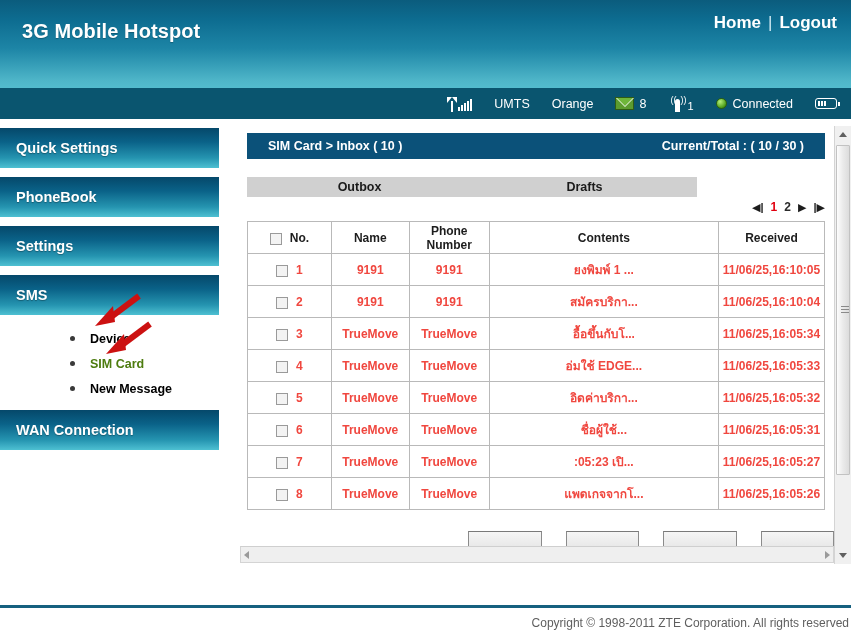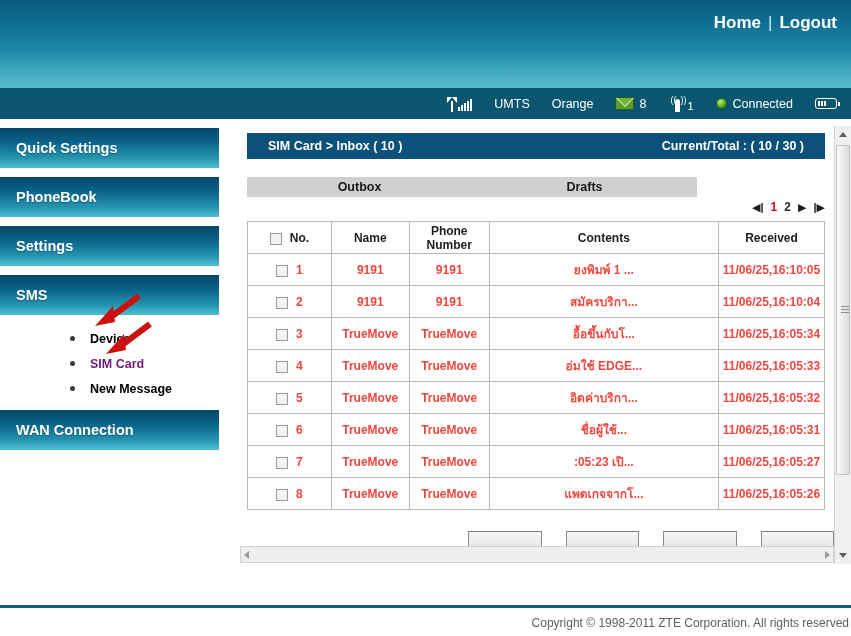--- a/index.html
+++ b/index.html
@@ -84,21 +84,21 @@
   }
   .submenu { margin: 11px 0 6px 0; }
   .submenu li {
     list-style:none; display:flex; align-items:center;
     height:25px; padding-left:30px; font-size:12.5px; font-weight:bold;
   }
   .submenu li .bullet{
     width:5px;height:5px;border-radius:50%;background:#3a3a3a;margin-right:15px;flex:none;
   }
   .submenu li .lbl { color:#000; }
-  .submenu li.active .lbl { color:#701a75; }
+  .submenu li.active .lbl { color:#4d7c0f; }
 
   
   .arrow { position:absolute; pointer-events:none; }
   .arrow svg { display:block; }
 
   
   .content { position:absolute; left:240px; top:126px; width:611px; height:438px; background:#fff; }
   .vscroll {
     position:absolute; right:0; top:0; width:17px; height:438px;
     background:#f0f0f0; border-left:1px solid #d4d4d4;
@@ -167,20 +167,21 @@
             display:flex; align-items:center; justify-content:flex-end;
             color:#5e5e5e; font-size:12px; padding-right:2px;}
 </style>
 </head>
 <body>
 
 <div id="page">
 
   <div class="header">
     <div class="brand">
+      <div>3G Mobile Hotspot</div>
     </div>
     <div class="topnav">
       <a href="#">Home</a>
       <span class="sep">|</span>
       <a href="#">Logout</a>
     </div>
   </div>
 
   <div class="statusbar">
 

